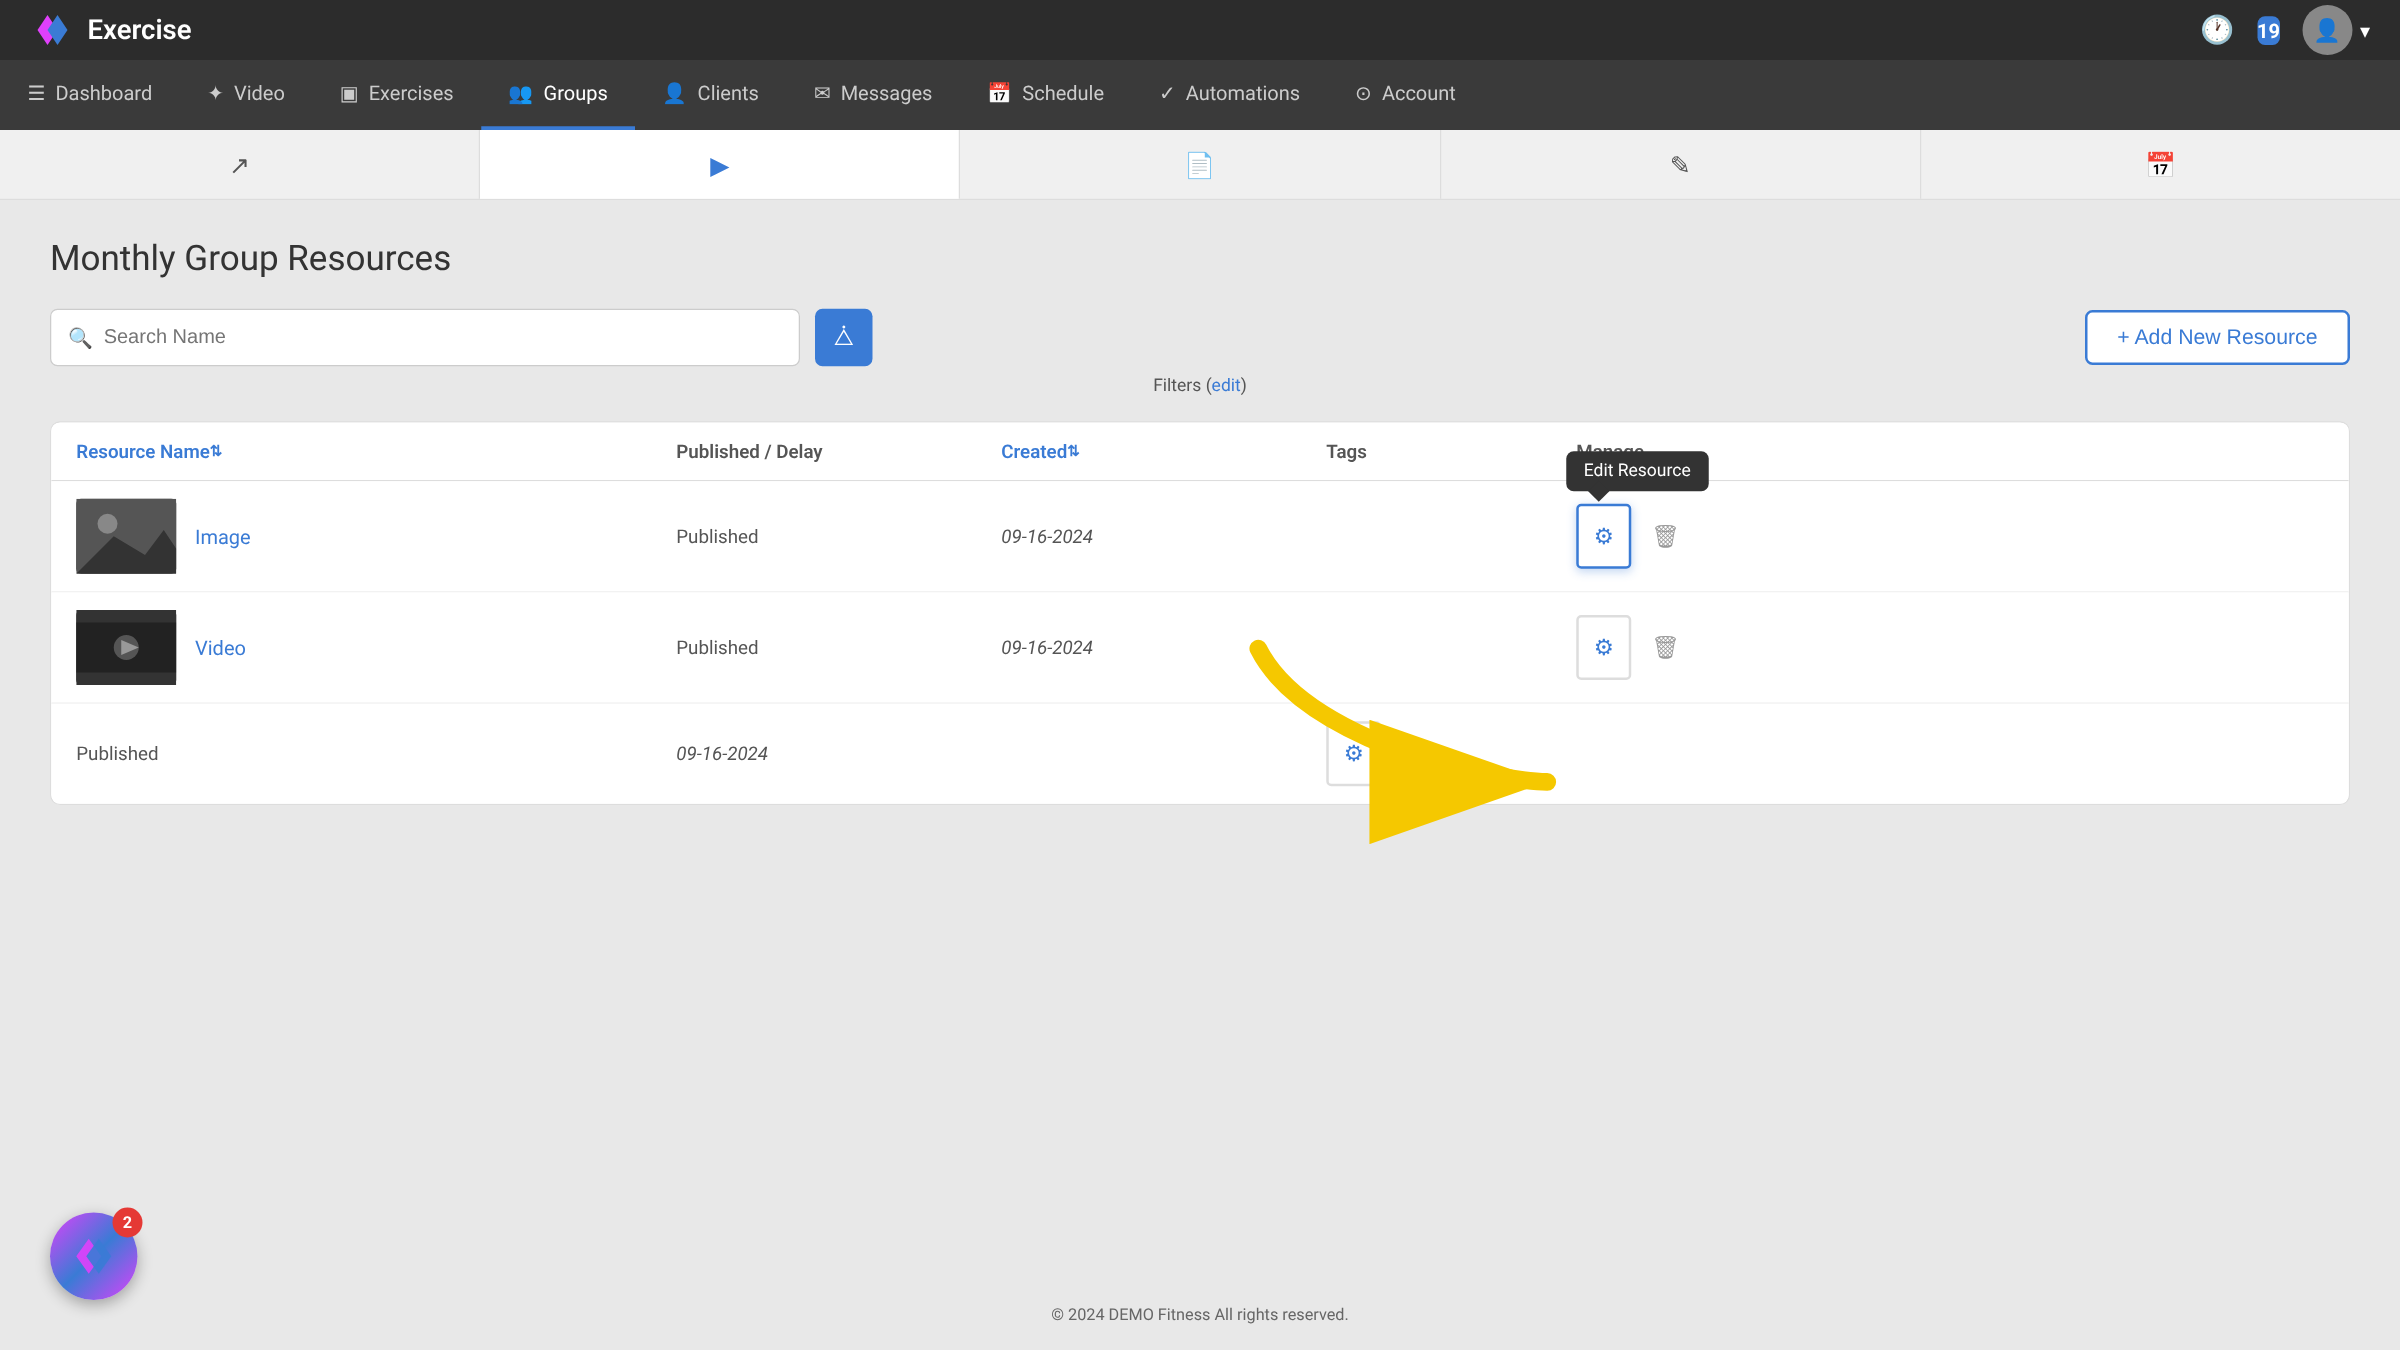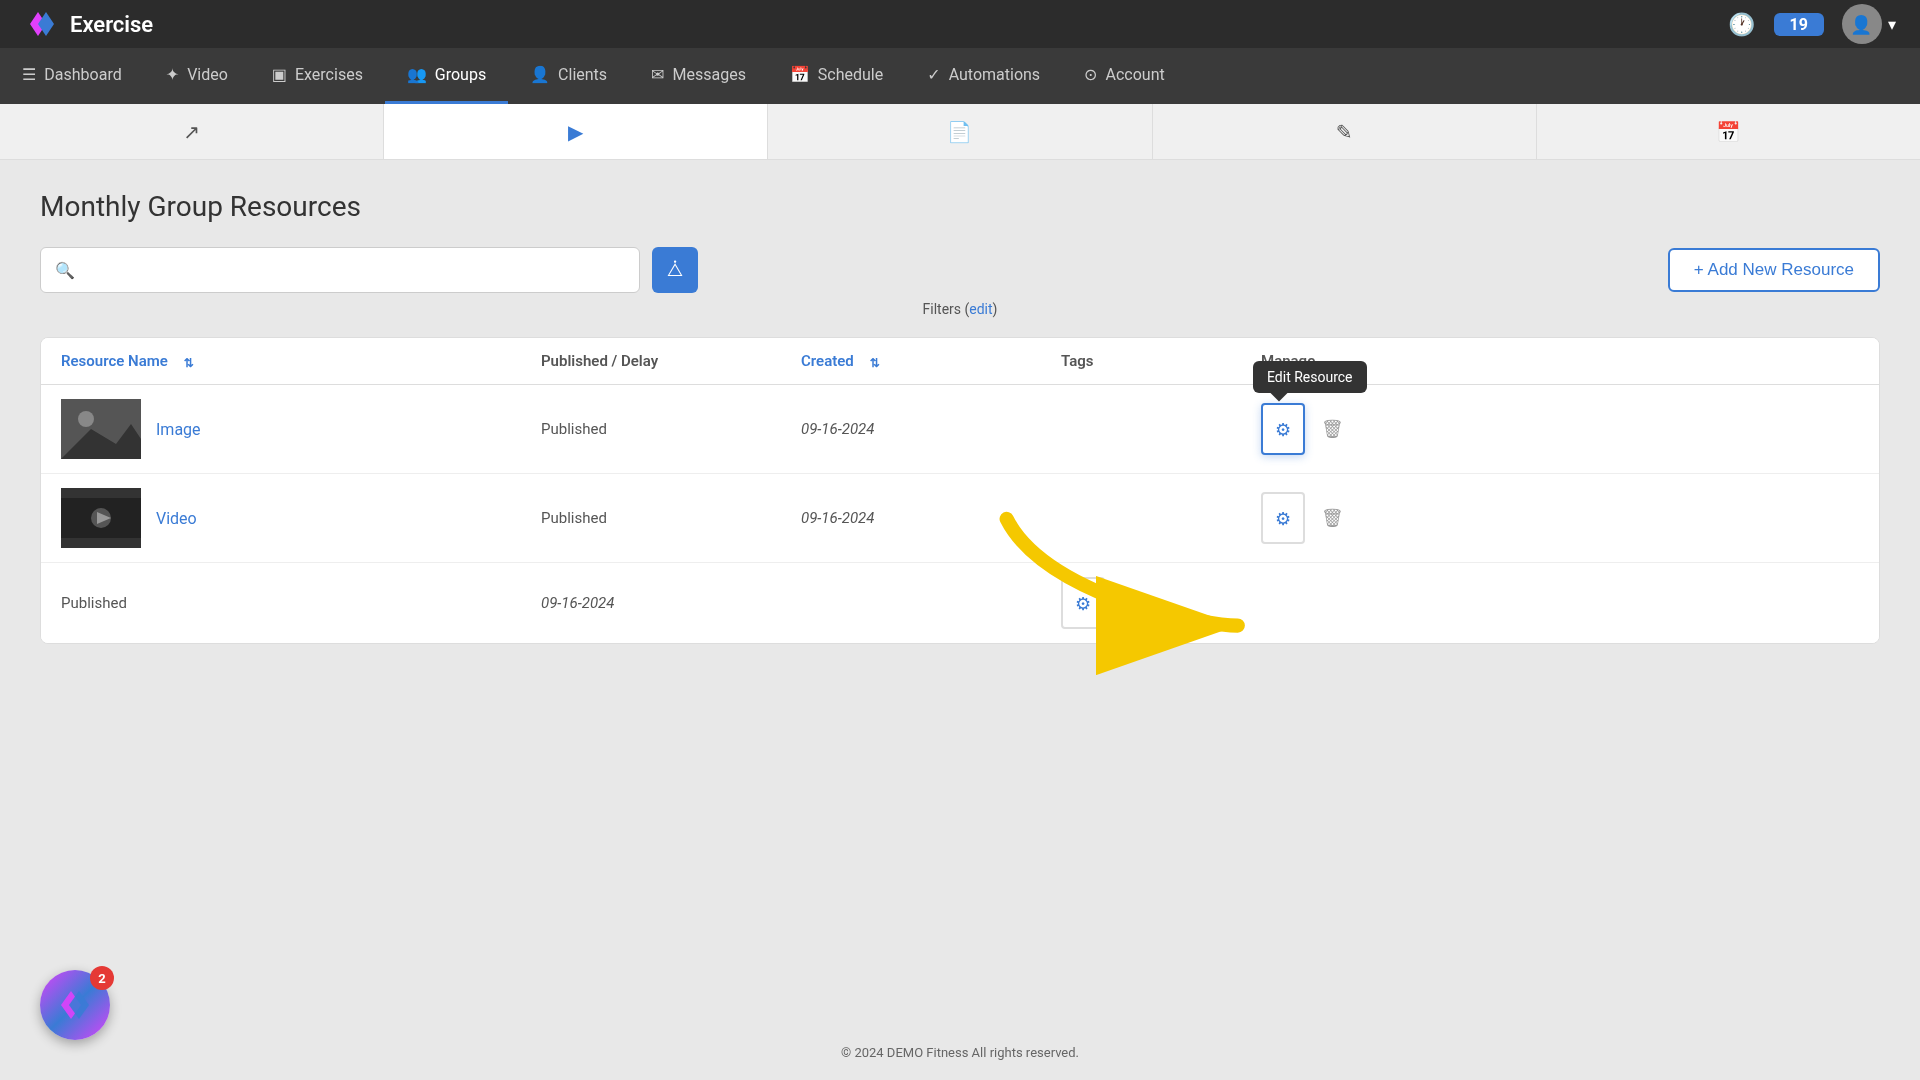--- a/index.html
+++ b/index.html
@@ -35,21 +35,21 @@
     }
     .clock-icon, .notif-badge {
       color: white;
       font-size: 22px;
       cursor: pointer;
       position: relative;
     }
     .notif-badge {
       background: #3a7bd5;
       border-radius: 6px;
-      padding: 2px 16px;
+      padding: 2px 0;
       font-size: 16px;
       font-weight: bold;
     }
     .avatar-area {
       display: flex;
       align-items: center;
       gap: 6px;
       cursor: pointer;
     }
     .avatar-circle {
@@ -210,22 +210,22 @@
       grid-template-columns: 480px 260px 260px 200px 140px;
       padding: 14px 20px;
       border-bottom: 1px solid #ddd;
       background: white;
     }
     .col-header {
       font-size: 15px;
       font-weight: 600;
       color: #555;
       display: flex;
-      align-items: flex-end;
-      gap: 16px;
+      align-items: center;
+      gap: 0;
     }
     .col-header.blue { color: #3a7bd5; }
 
     .table-row {
       display: grid;
       grid-template-columns: 480px 260px 260px 200px 140px;
       padding: 14px 20px;
       border-bottom: 1px solid #eee;
       align-items: center;
       background: white;
@@ -437,20 +437,21 @@
   <div class="sub-nav-tab">📅</div>
 </div>
 
 <div class="main-content">
   <h1 class="page-title">Monthly Group Resources</h1>
 
   <div class="toolbar">
     <div class="search-area">
       <div class="search-box">
         <span class="search-icon-el">🔍</span>
+        <input class="search-input" type="text" placeholder="Search Name" style="">
       </div>
       <button class="filter-btn">⧊</button>
     </div>
     <button class="add-resource-btn">+ Add New Resource</button>
   </div>
 
   <div class="filters-line">
     <span>Filters</span>
     (<a>edit</a>)
   </div>

